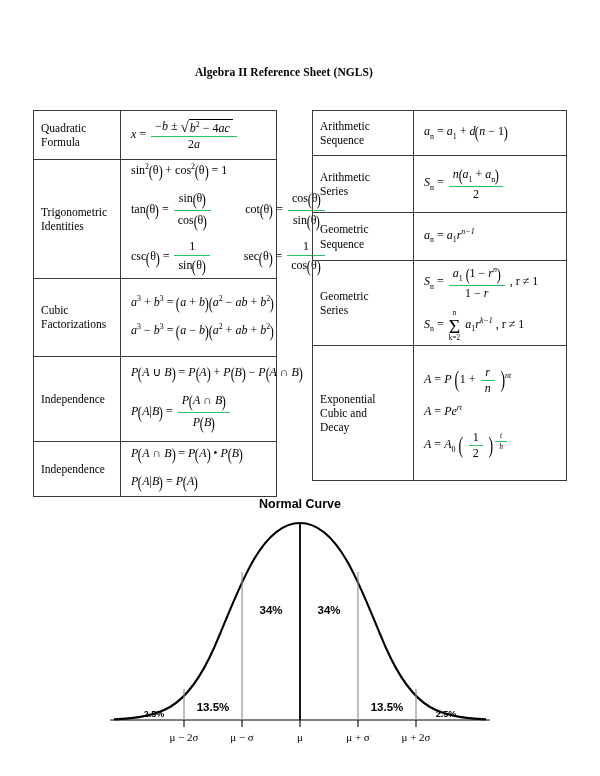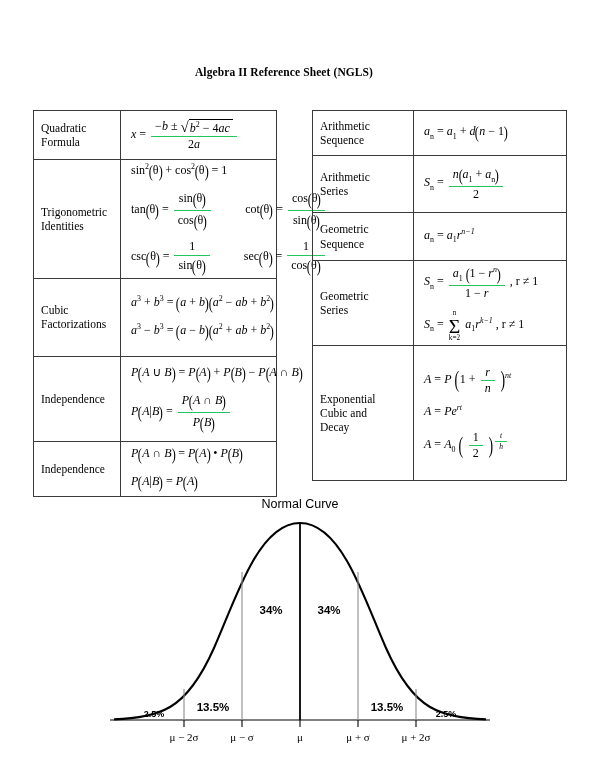--- a/index.html
+++ b/index.html
@@ -122,21 +122,21 @@
   .sumwrap .sig { display: block; font-size: 1.65em; line-height: 0.92; font-style: normal; }
 
   
   .curve-title {
     position: absolute;
     top: 497px;
     left: 0;
     width: 600px;
     text-align: center;
     font-family: "Liberation Sans", sans-serif;
-    font-weight: normal;
+    font-weight: bold;
     font-size: 12.5px;
   }
   #curve-figure {
     position: absolute;
     left: 110px;
     top: 515px;
   }
   .pct-label {
     font-family: "Liberation Sans", sans-serif;
     font-weight: bold;

